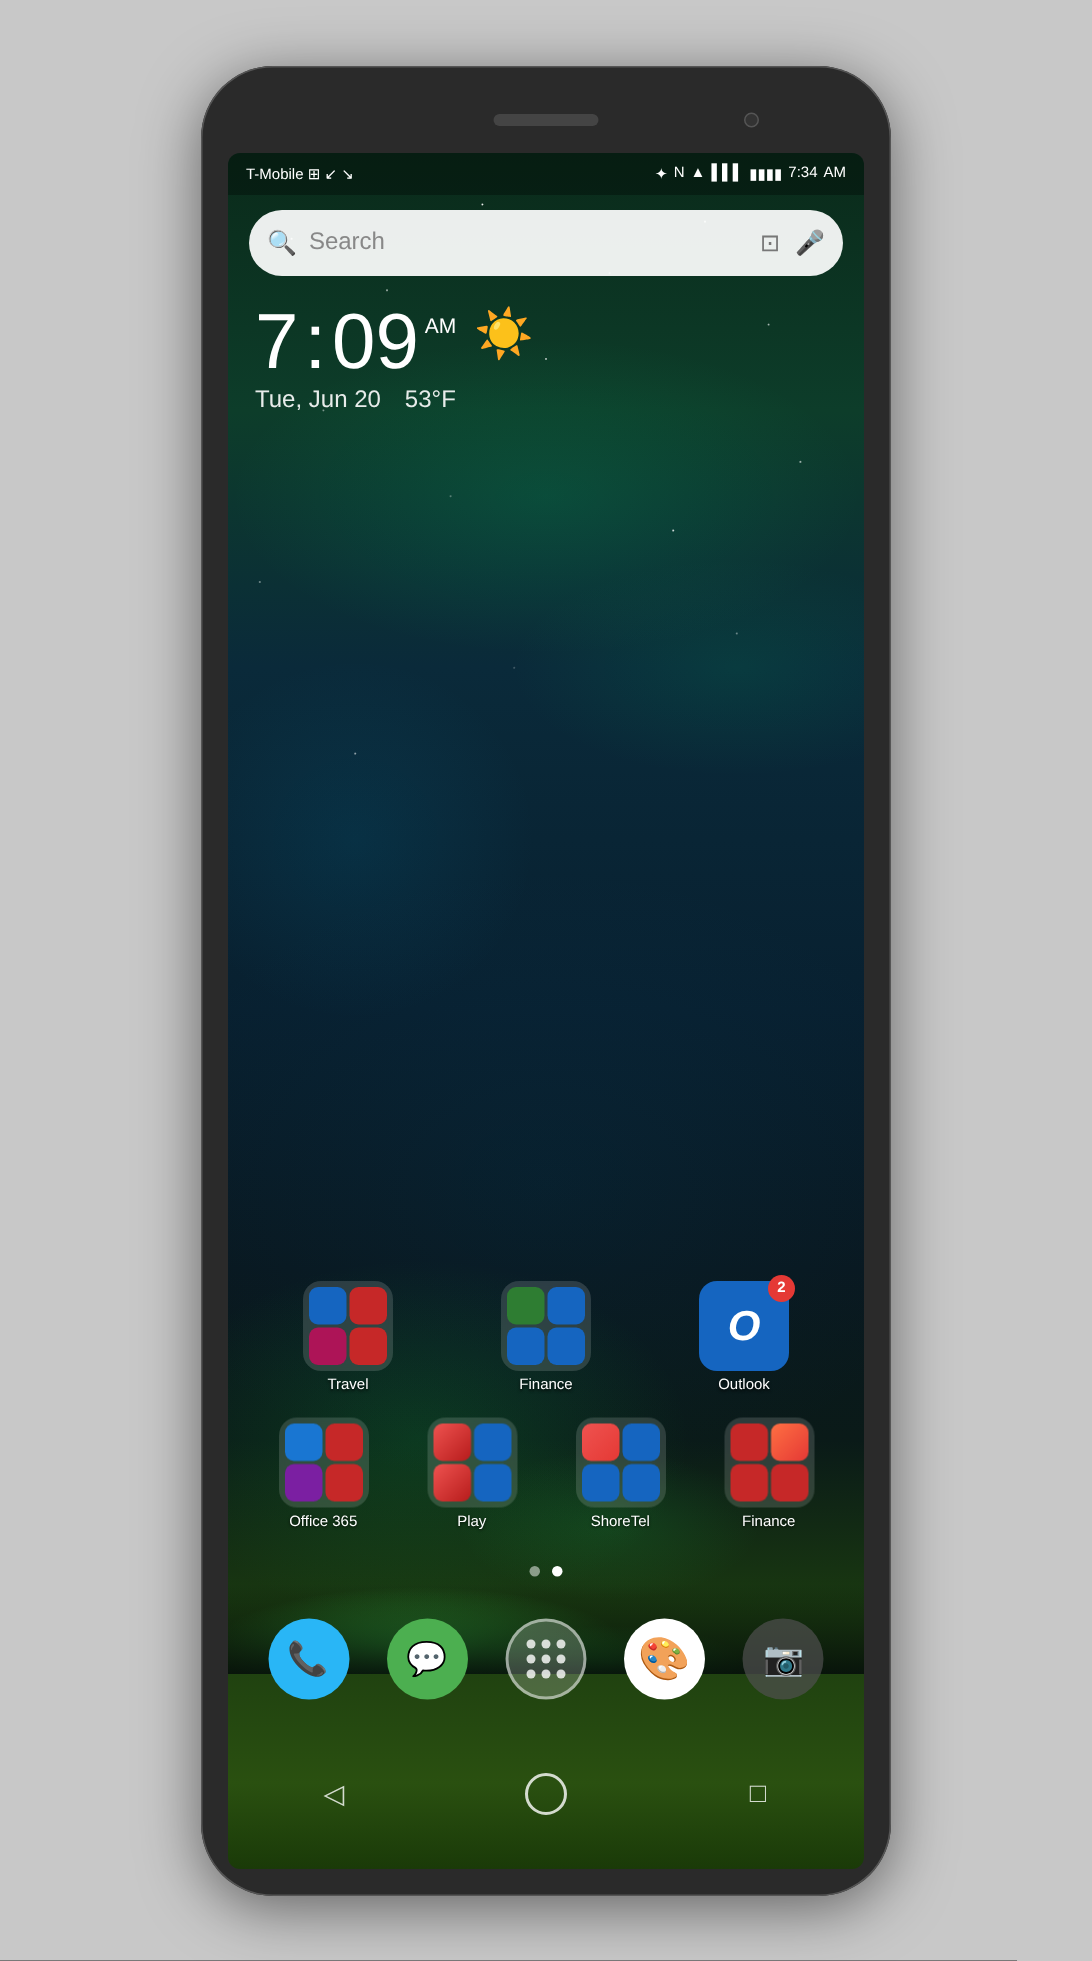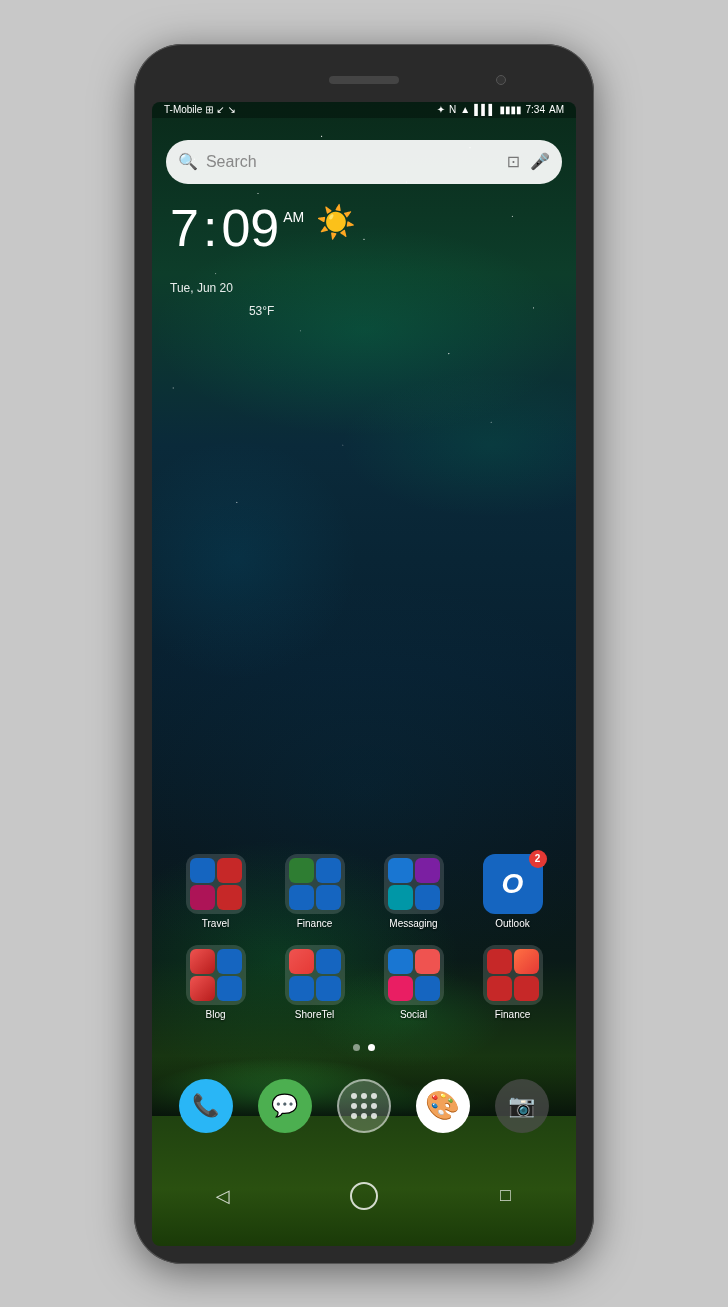--- a/index.html
+++ b/index.html
@@ -116,21 +116,21 @@
       height: 60px;
       background: linear-gradient(to top, rgba(5,15,10,0.9) 0%, transparent 100%);
     }
 
     
     .status-bar {
       position: absolute;
       top: 0;
       left: 0;
       right: 0;
-      height: 16px;
+      height: 28px;
       display: flex;
       align-items: center;
       justify-content: space-between;
       padding: 0 12px;
       background: rgba(0,0,0,0.3);
       z-index: 10;
     }
 
     .status-left {
       font-size: 10px;
@@ -207,28 +207,27 @@
     }
 
     .clock-date-weather {
       display: flex;
       align-items: center;
       gap: 16px;
       margin-top: 4px;
     }
 
     .clock-date {
-      font-size: 12px;
+      font-size: 16px;
       color: rgba(255,255,255,0.9);
     }
 
     .temp-text {
-      font-size: 12px;
+      font-size: 16px;
       color: rgba(255,255,255,0.9);
-      margin-top: 46px;
     }
 
     
     .app-grid {
       position: absolute;
       bottom: 210px;
       left: 14px;
       right: 14px;
       z-index: 10;
     }
@@ -520,73 +519,64 @@
         <div class="app-folder">
           <div class="folder-icon">
             <div class="folder-app-icon health-1"></div>
             <div class="folder-app-icon health-2"></div>
             <div class="folder-app-icon health-3"></div>
             <div class="folder-app-icon health-4"></div>
           </div>
           <div class="app-label">Finance</div>
         </div>
 
-        <div class="app-folder">
-          <div class="folder-icon">
-            <div class="folder-app-icon msg-1"></div>
-            <div class="folder-app-icon msg-2"></div>
-            <div class="folder-app-icon msg-3"></div>
-            <div class="folder-app-icon msg-4"></div>
-          </div>
-          <div class="app-label">Messaging</div>
-        </div>
 
         <div class="app-folder">
           <div style="position:relative;">
             <div class="outlook-icon">
               <span style="font-size:28px; color:white; font-style:italic; font-weight:bold;">O</span>
             </div>
             <div class="badge">2</div>
           </div>
           <div class="app-label">Outlook</div>
         </div>
       </div>
 
       <div class="app-row">
 
+        <div class="app-folder">
+          <div class="folder-icon">
+            <div class="folder-app-icon o365-1"></div>
+            <div class="folder-app-icon o365-2"></div>
+            <div class="folder-app-icon o365-3"></div>
+            <div class="folder-app-icon o365-4"></div>
+          </div>
+          <div class="app-label">Office 365</div>
+        </div>
 
         <div class="app-folder">
           <div class="folder-icon">
             <div class="folder-app-icon play-1"></div>
             <div class="folder-app-icon play-2"></div>
             <div class="folder-app-icon play-3"></div>
             <div class="folder-app-icon play-4"></div>
           </div>
-          <div class="app-label">Blog</div>
+          <div class="app-label">Play</div>
         </div>
 
         <div class="app-folder">
           <div class="folder-icon">
             <div class="folder-app-icon shoretel-1"></div>
             <div class="folder-app-icon shoretel-2"></div>
             <div class="folder-app-icon shoretel-3"></div>
             <div class="folder-app-icon shoretel-4"></div>
           </div>
           <div class="app-label">ShoreTel</div>
         </div>
 
-        <div class="app-folder">
-          <div class="folder-icon">
-            <div class="folder-app-icon social-1"></div>
-            <div class="folder-app-icon social-2"></div>
-            <div class="folder-app-icon social-3"></div>
-            <div class="folder-app-icon social-4"></div>
-          </div>
-          <div class="app-label">Social</div>
-        </div>
 
         <div class="app-folder">
           <div class="folder-icon">
             <div class="folder-app-icon travel-1"></div>
             <div class="folder-app-icon travel-2"></div>
             <div class="folder-app-icon travel-3"></div>
             <div class="folder-app-icon travel-4"></div>
           </div>
           <div class="app-label">Finance</div>
         </div>

